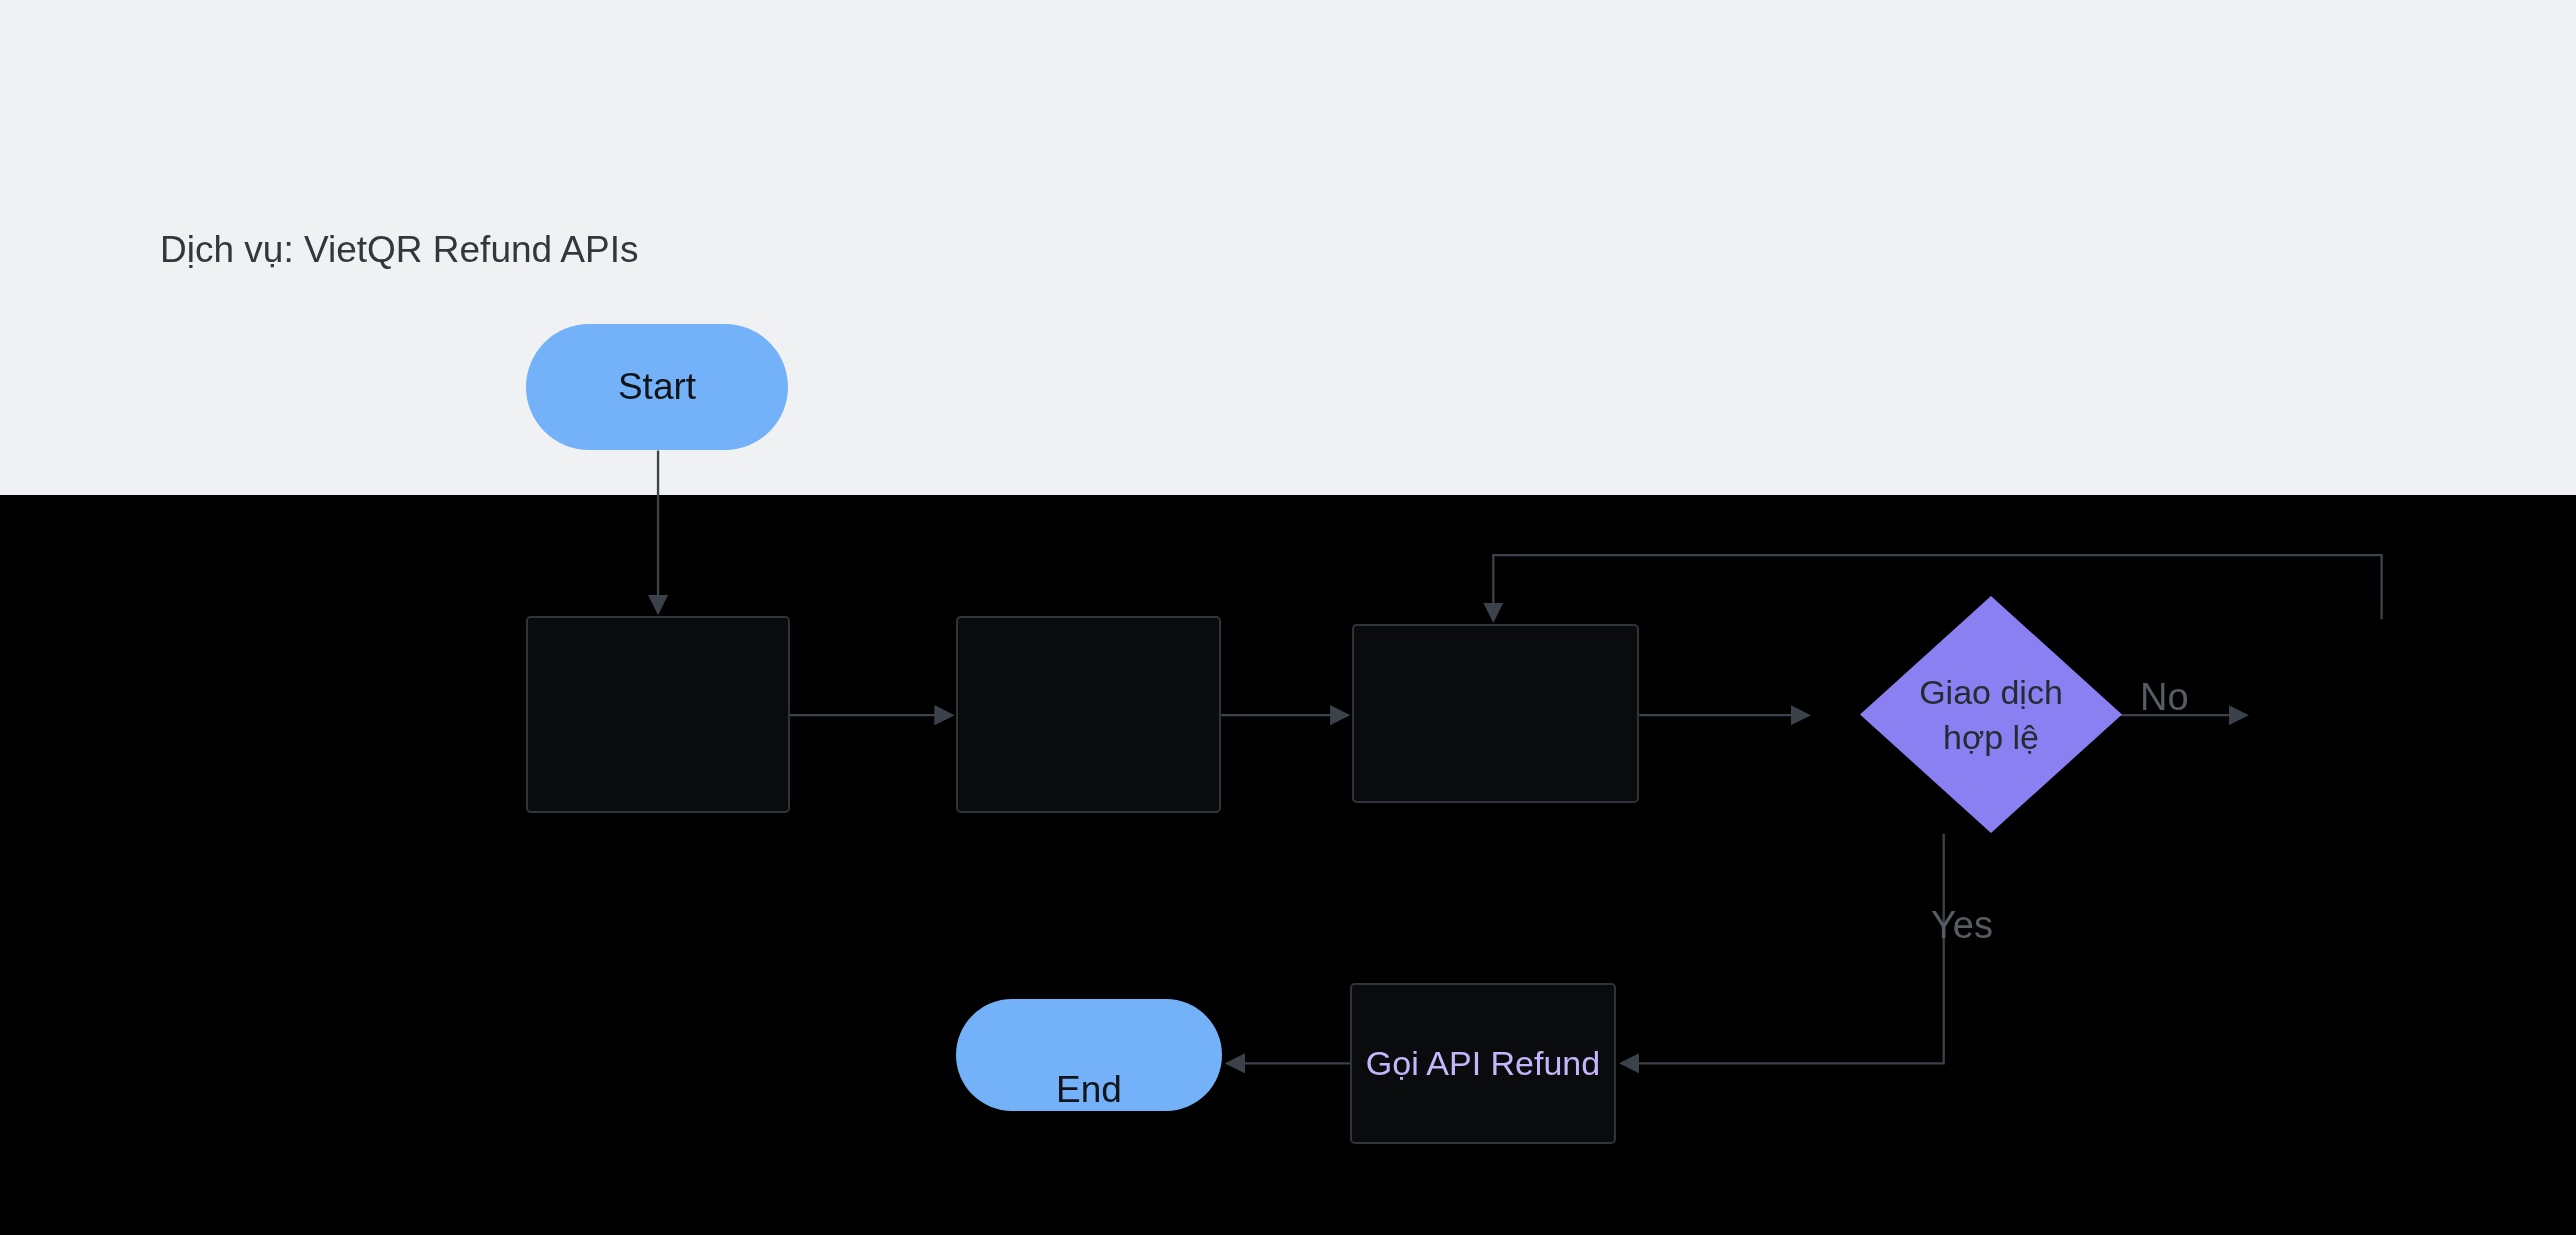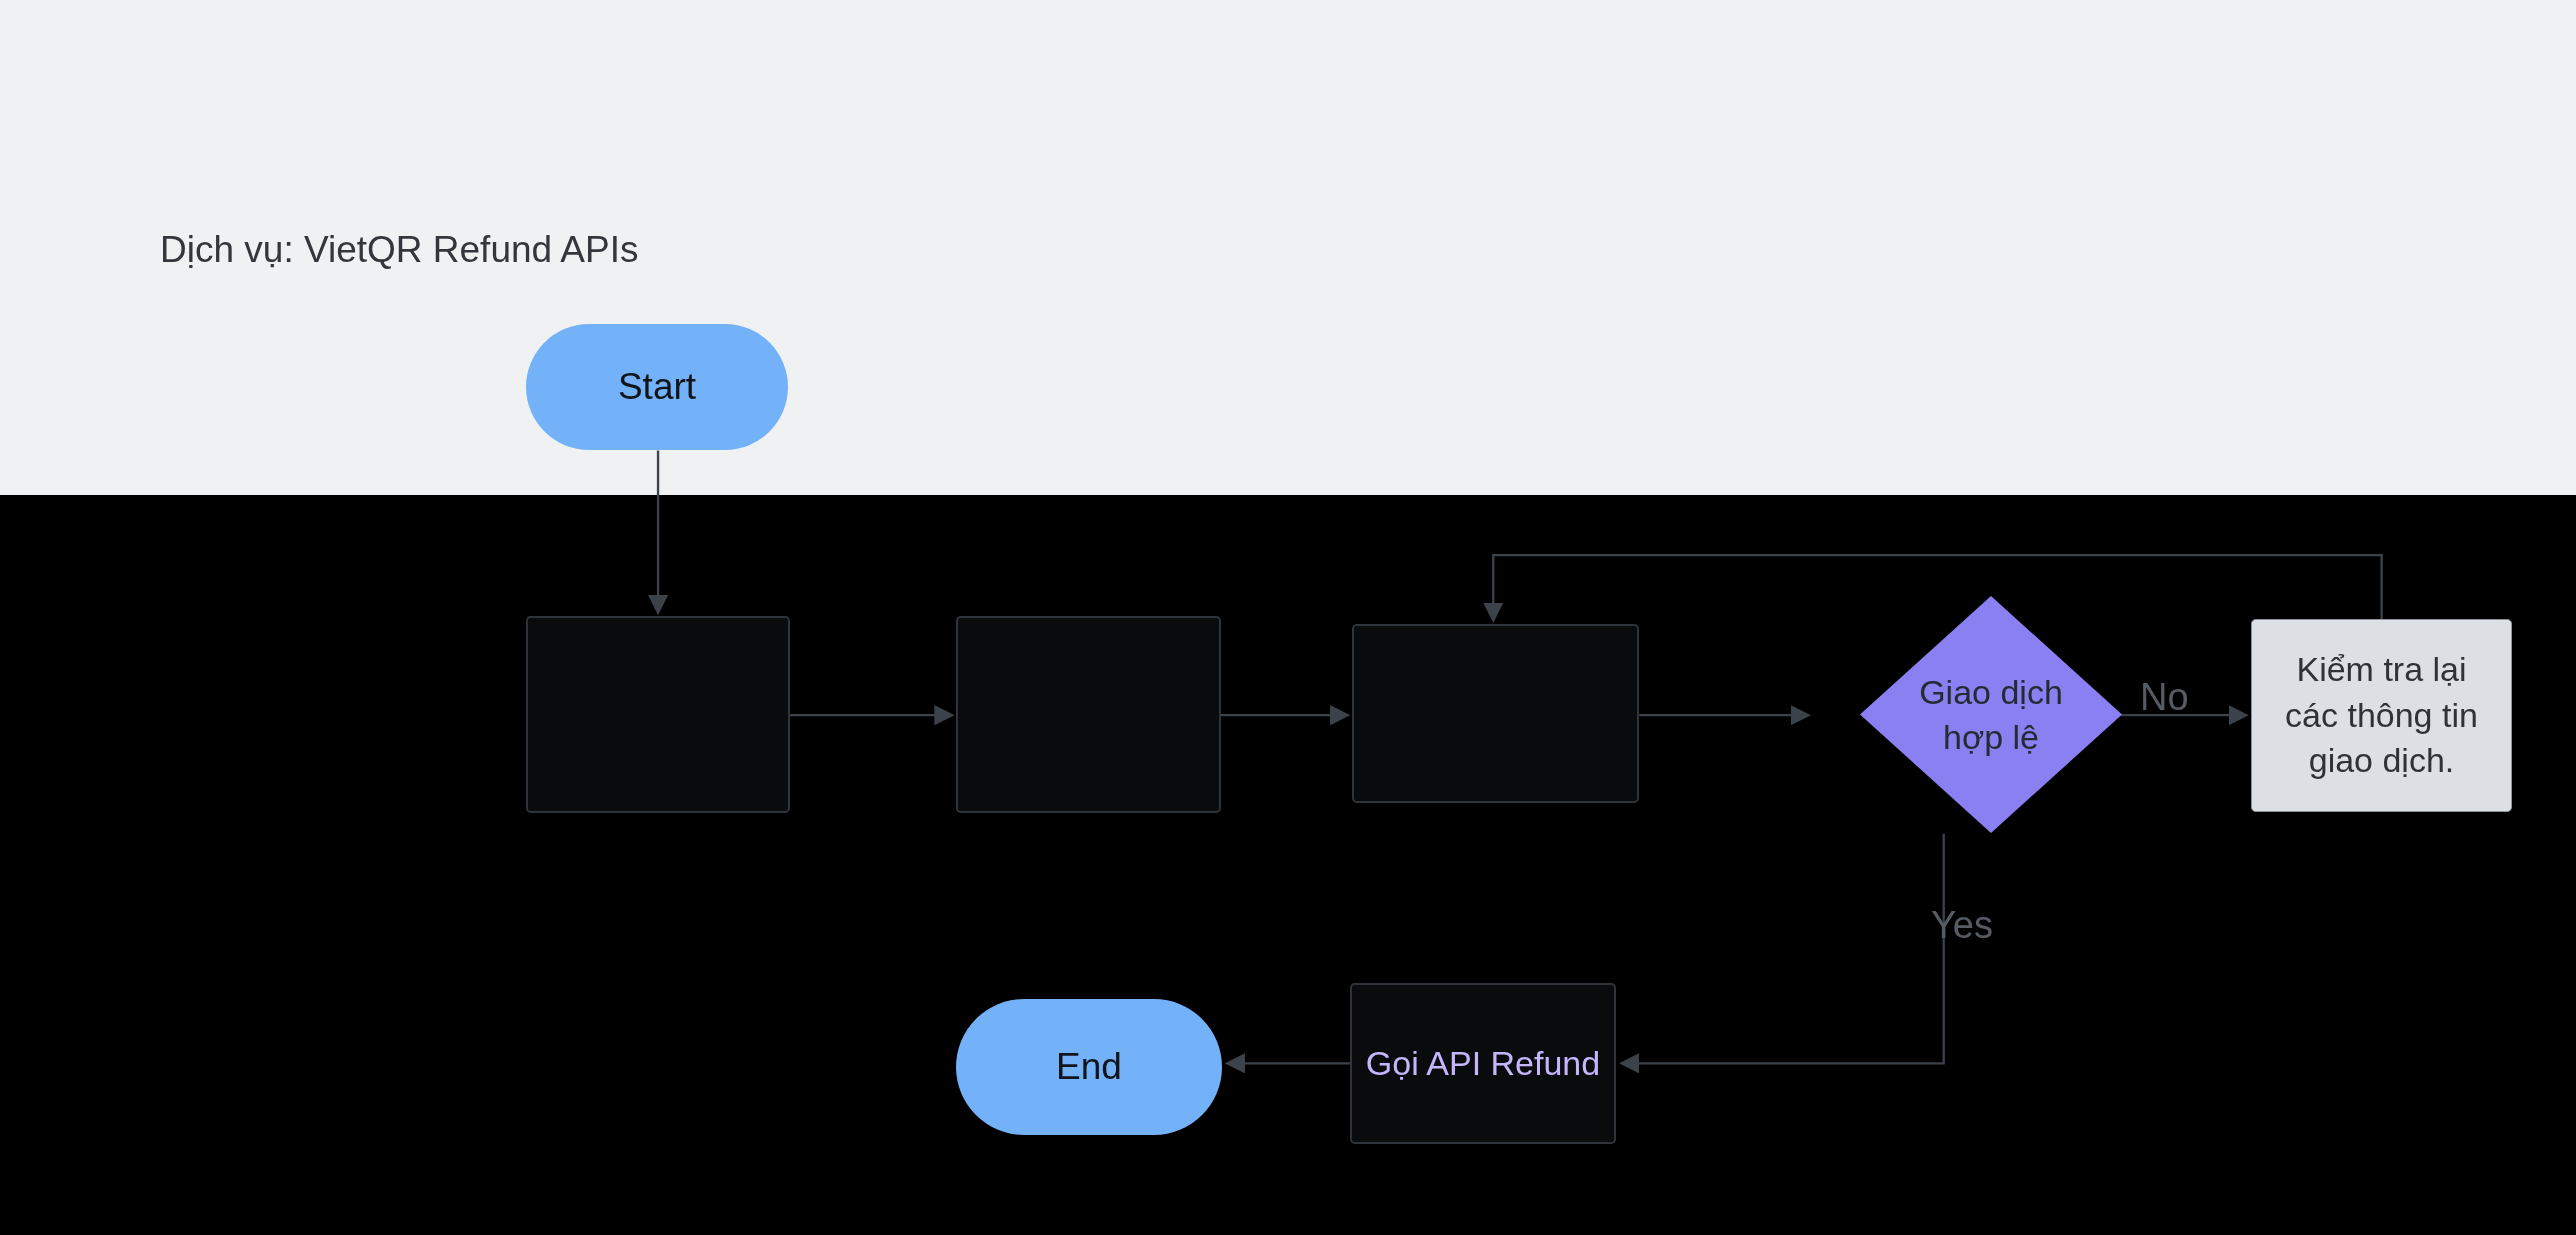--- a/index.html
+++ b/index.html
@@ -60,21 +60,21 @@
     box-sizing: border-box;
   }
   .pill {
     background: #73b2f8;
     border-radius: 780px;
     color: #111418;
     font-size: 37px;
     font-weight: 400;
   }
   .pill-start { left: 526px; top: 324px; width: 262px; height: 126px; }
-  .pill-end   { left: 956px; top: 999px; width: 266px; height: 136px; }
+  .pill-end   { left: 956px; top: 999px; width: 266px; height: 112px; align-items: flex-end; }
   .step-box {
     background: #0a0b0d;
     border: 2.3px solid #2e343a;
     border-radius: 4.7px;
   }
   .step-1 { left: 526px;  top: 616px; width: 264px; height: 197px; }
   .step-2 { left: 956px; top: 616px; width: 265px; height: 197px; }
   .step-3 { left: 1352px; top: 624px; width: 287px; height: 179px; }
   .refund-box {
     left: 1350px; top: 983px; width: 266px; height: 161px;
@@ -149,23 +149,20 @@
   </div>
 
   <div class="node step-box step-3">
     <span class="node-label"></span>
   </div>
 
   <div class="node diamond">
     <span class="node-label">Giao dịch hợp lệ</span>
   </div>
 
-  <div class="node note-box">
-    <span class="node-label">Kiểm tra lại các thông tin giao dịch.</span>
-  </div>
 
   <div class="node refund-box">
     <span class="node-label">Gọi API Refund</span>
   </div>
 
   <div class="node pill pill-end">
     <span class="node-label">End</span>
   </div>
 
   <span class="edge-label label-no">No</span>

